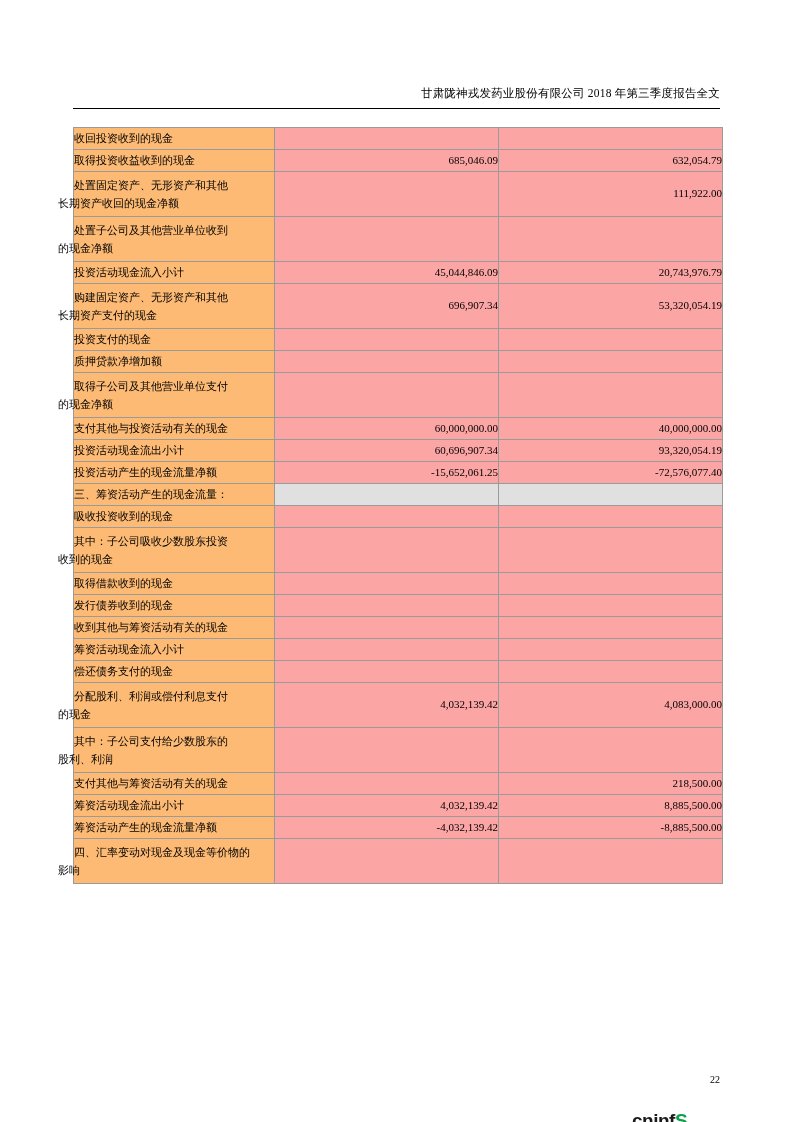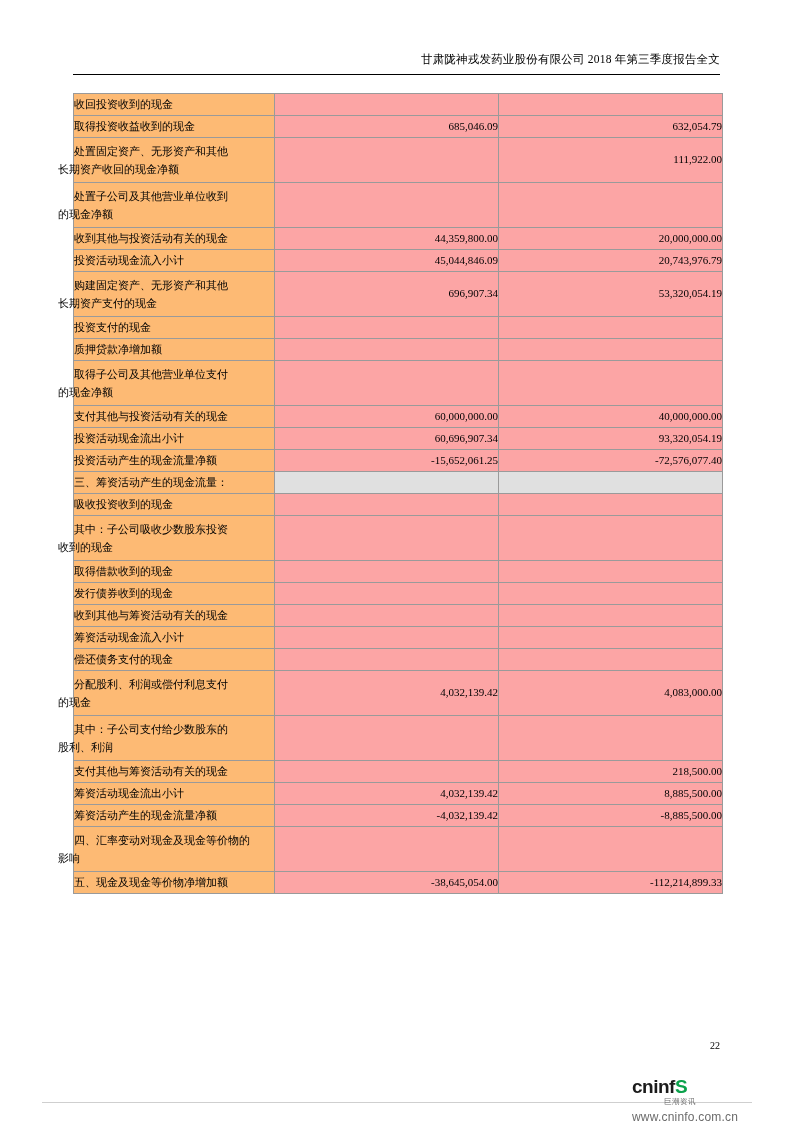--- a/index.html
+++ b/index.html
@@ -13,20 +13,21 @@
     font-family: "Liberation Serif", "DejaVu Serif", serif;
     color: #000000;
     position: relative;
     overflow: hidden;
   }
   .page {
     position: relative;
     width: 793px;
     height: 826px;
     box-sizing: border-box;
+    margin-top: 34px;
   }
   .header {
     position: absolute;
     top: 52px;
     left: 73px;
     width: 647px;
     text-align: right;
     font-size: 11.5px;
     font-family: "Liberation Serif", "DejaVu Serif", serif;
     letter-spacing: 0.2px;
@@ -171,27 +172,20 @@
           <td class="num">111,922.00</td>
         </tr>
         <tr class="row-2line">
           <td class="label lbl-ind2">
             <span class="lbl-2"><span>处置子公司及其他营业单位收到</span><span class="l2">的现金净额</span></span>
           </td>
           <td class="num"></td>
           <td class="num"></td>
         </tr>
         <tr class="row-1line">
-          <td class="label lbl-ind1">
-            <span class="lbl-wrap">收到其他与投资活动有关的现金</span>
-          </td>
-          <td class="num">44,359,800.00</td>
-          <td class="num">20,000,000.00</td>
-        </tr>
-        <tr class="row-1line">
           <td class="label lbl-ind0">
             <span class="lbl-wrap">投资活动现金流入小计</span>
           </td>
           <td class="num">45,044,846.09</td>
           <td class="num">20,743,976.79</td>
         </tr>
         <tr class="row-2line">
           <td class="label lbl-ind2">
             <span class="lbl-2"><span>购建固定资产、无形资产和其他</span><span class="l2">长期资产支付的现金</span></span>
           </td>
@@ -330,27 +324,20 @@
           </td>
           <td class="num">-4,032,139.42</td>
           <td class="num">-8,885,500.00</td>
         </tr>
         <tr class="row-2line">
           <td class="label lbl-ind0">
             <span class="lbl-2"><span>四、汇率变动对现金及现金等价物的</span><span class="l2">影响</span></span>
           </td>
           <td class="num"></td>
           <td class="num"></td>
-        </tr>
-        <tr class="row-1line">
-          <td class="label lbl-ind0">
-            <span class="lbl-wrap">五、现金及现金等价物净增加额</span>
-          </td>
-          <td class="num">-38,645,054.00</td>
-          <td class="num">-112,214,899.33</td>
         </tr>
       </tbody>
   </table>
 
   <div class="page-number">22</div>
 
   <div class="footer-rule"></div>
 
   <div class="logo">
     <div class="logo-main"><span>cninf</span><span class="logo-mark">S</span></div>

